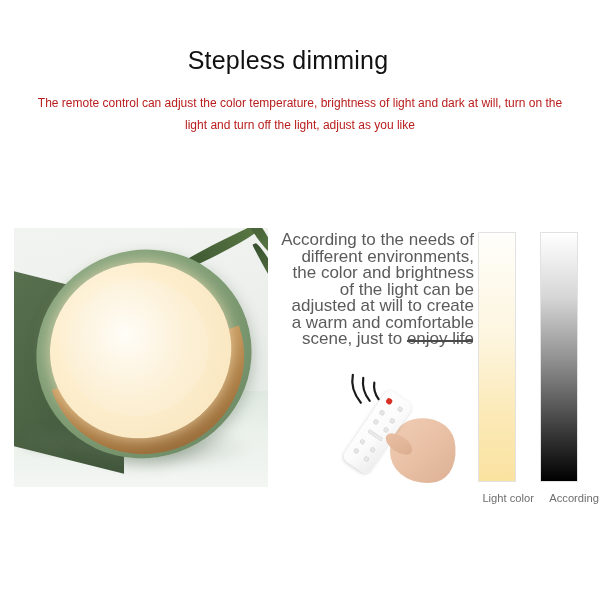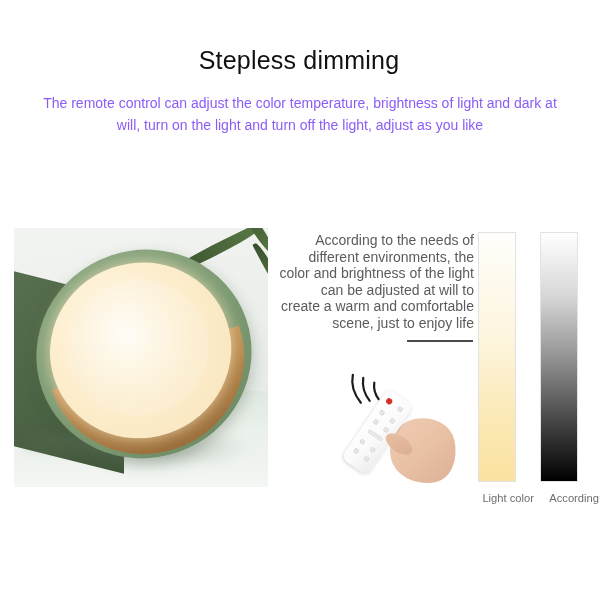--- a/index.html
+++ b/index.html
@@ -20,31 +20,30 @@
   .page-title {
     position: absolute;
     left: 0;
     top: 46px;
     width: 576px;
     text-align: center;
     font-size: 25px;
     font-weight: 400;
     letter-spacing: 0.2px;
     color: #111111;
-    padding-left: 11px;
   }
   .subtitle {
     position: absolute;
     left: 30px;
     top: 92px;
     width: 540px;
     text-align: center;
-    font-size: 14px;
+    font-size: 12px;
     line-height: 22px;
-    color: #8b5cf6;
+    color: #b91c1c;
   }
 
   
   .photo {
     position: absolute;
     left: 14px;
     top: 228px;
     width: 254px;
     height: 259px;
     overflow: hidden;
@@ -175,21 +174,21 @@
     background: radial-gradient(ellipse at 45% 38%, #fffdf7 0%, #fcefd3 60%, #fbeaca 100%);
   }
 
   
   .desc {
     position: absolute;
     left: 278px;
     top: 232px;
     width: 196px;
     text-align: right;
-    font-size: 14px;
+    font-size: 17px;
     line-height: 16.5px;
     color: #5b5b5b;
   }
   .desc-rule {
     position: absolute;
     left: 407px;
     top: 340px;
     width: 66px;
     height: 2px;
     background: #4a4a4a;

